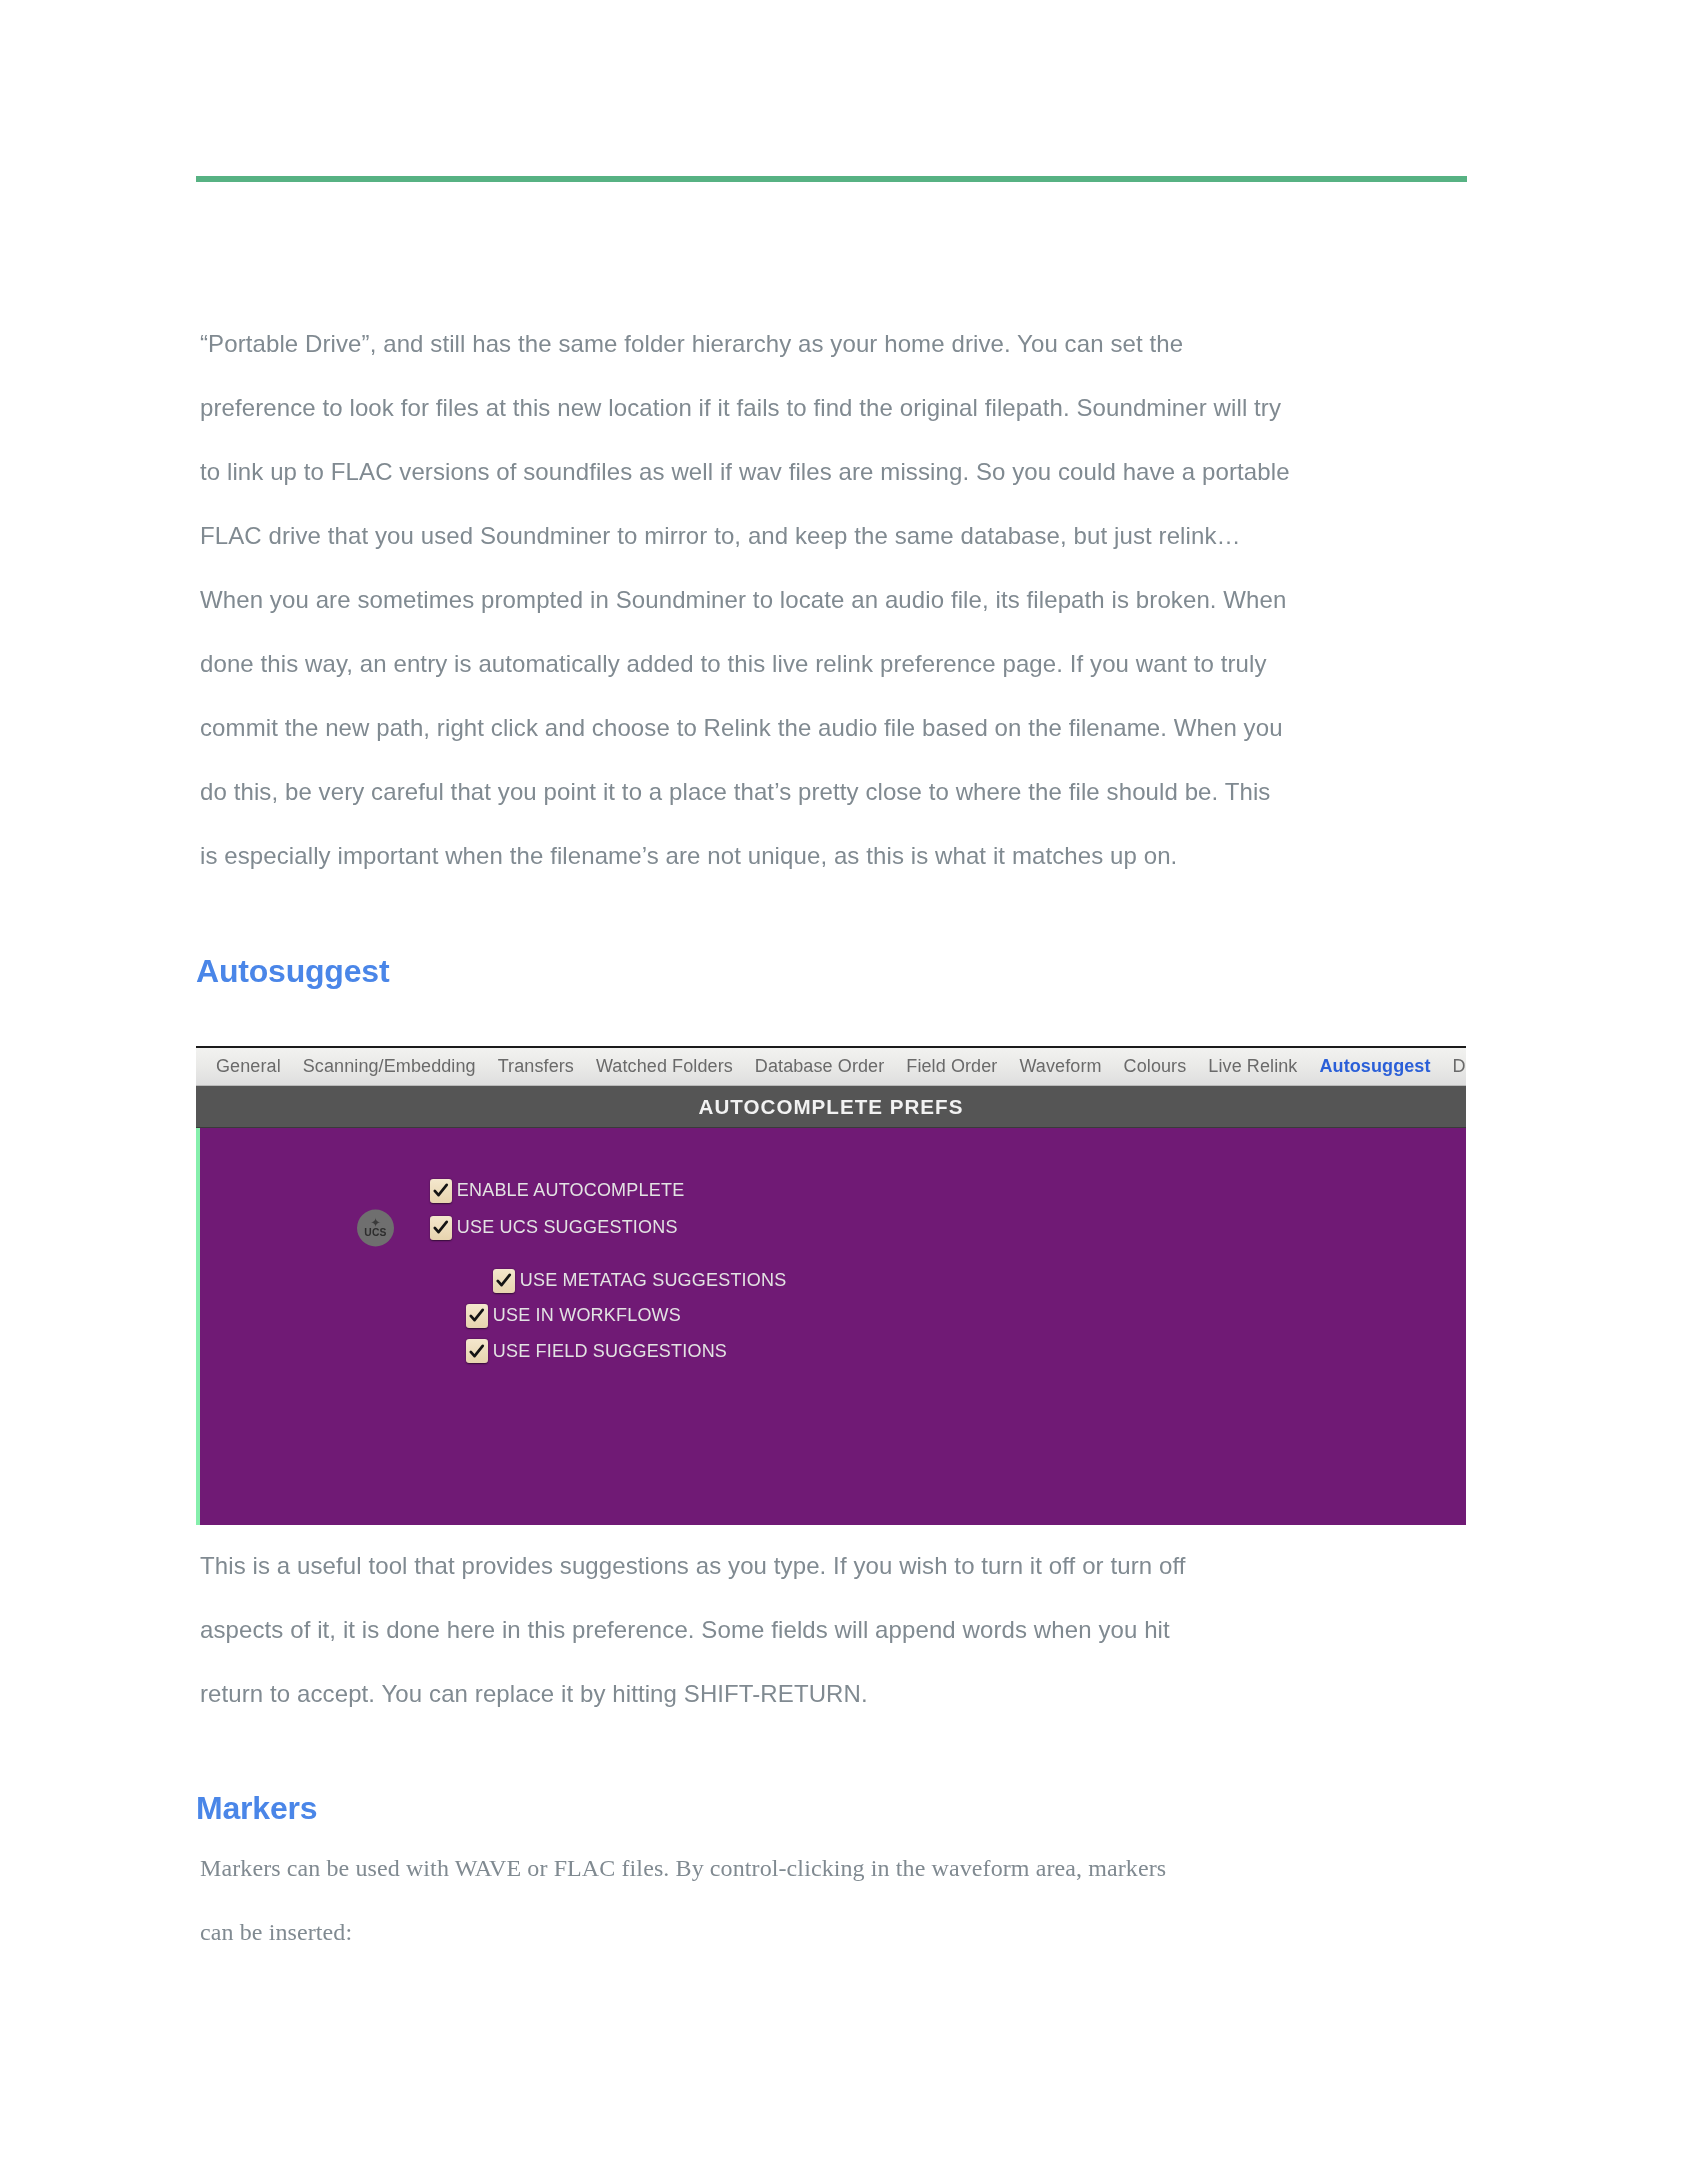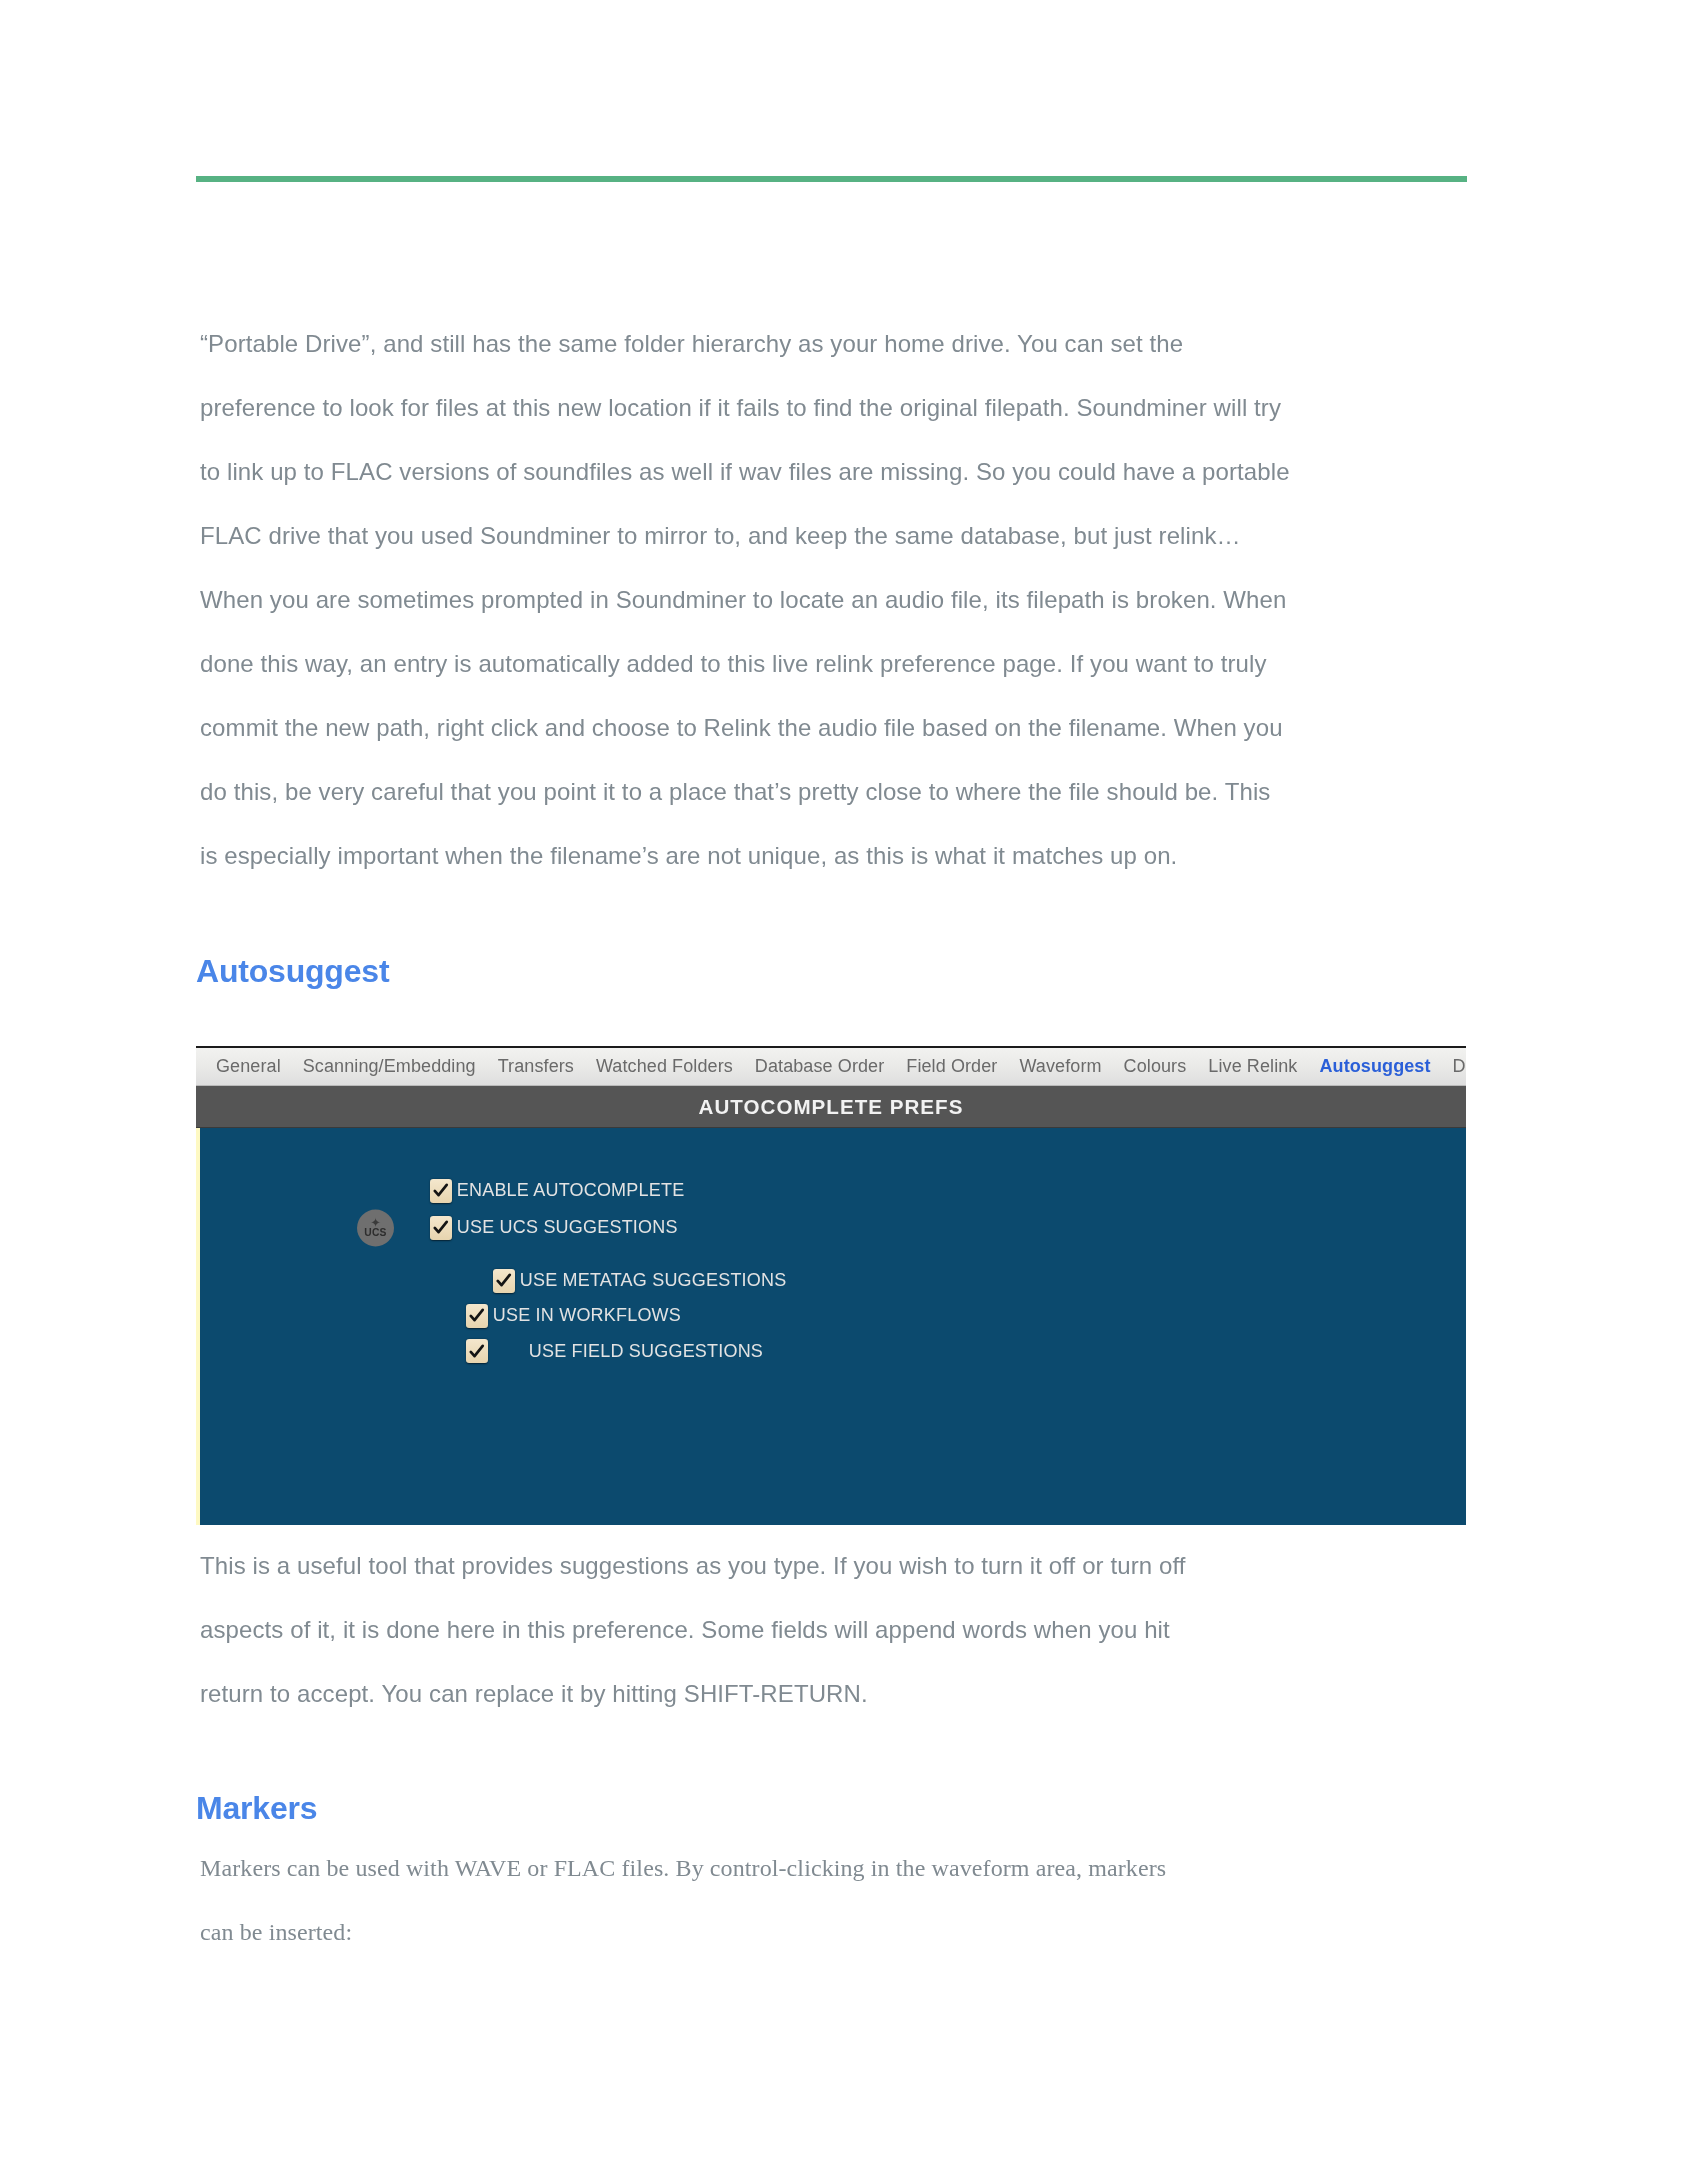--- a/index.html
+++ b/index.html
@@ -137,44 +137,44 @@
     letter-spacing: 1px;
     display: flex;
     align-items: center;
     justify-content: center;
     border-bottom: 0.8px solid #3a3a3a;
   }
 
   
   .app-body {
     position: relative;
-    background: #0c4a6e;
+    background: #701a75;
     height: 397px;
-    border-left: 4px solid #fef9c3;
+    border-left: 4px solid #86efac;
     box-sizing: border-box;
   }
 
   .check-list {
     position: absolute;
     left: 0;
     top: 46px;
     width: 100%;
   }
 
   .check-row {
     display: flex;
     align-items: center;
     height: 33px;
     position: relative;
   }
   .check-row.r0 { margin-left: 230px; }
   .check-row.r1 { margin-left: 230px; margin-top: 4px; }
   .check-row.r2 { margin-left: 266px; margin-top: 20px; padding-left: 27px; }
   .check-row.r3 { margin-left: 266px; margin-top: 2.4px; }
-  .check-row.r4 { margin-left: 266px; margin-top: 2.4px; gap: 36px; }
+  .check-row.r4 { margin-left: 266px; margin-top: 2.4px; }
 
   .ucs-badge {
     position: absolute;
     left: -73px;
     top: 50%;
     transform: translateY(-50%);
     width: 37px;
     height: 37px;
     border-radius: 50%;
     background: #6f6f6f;

